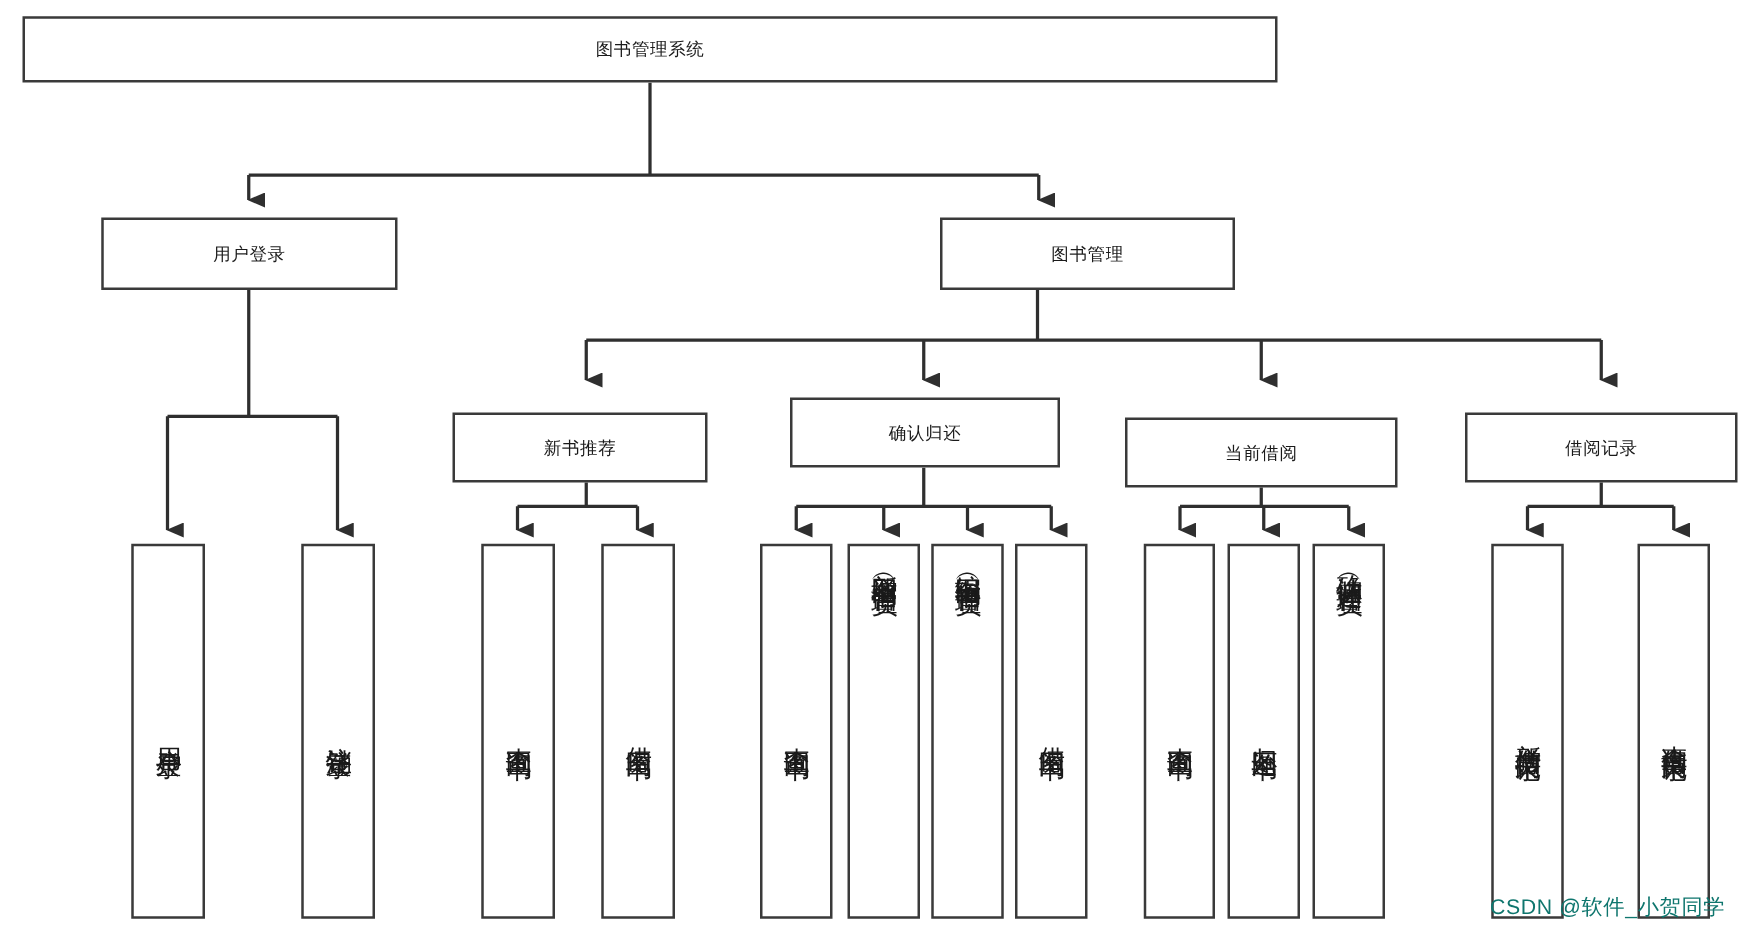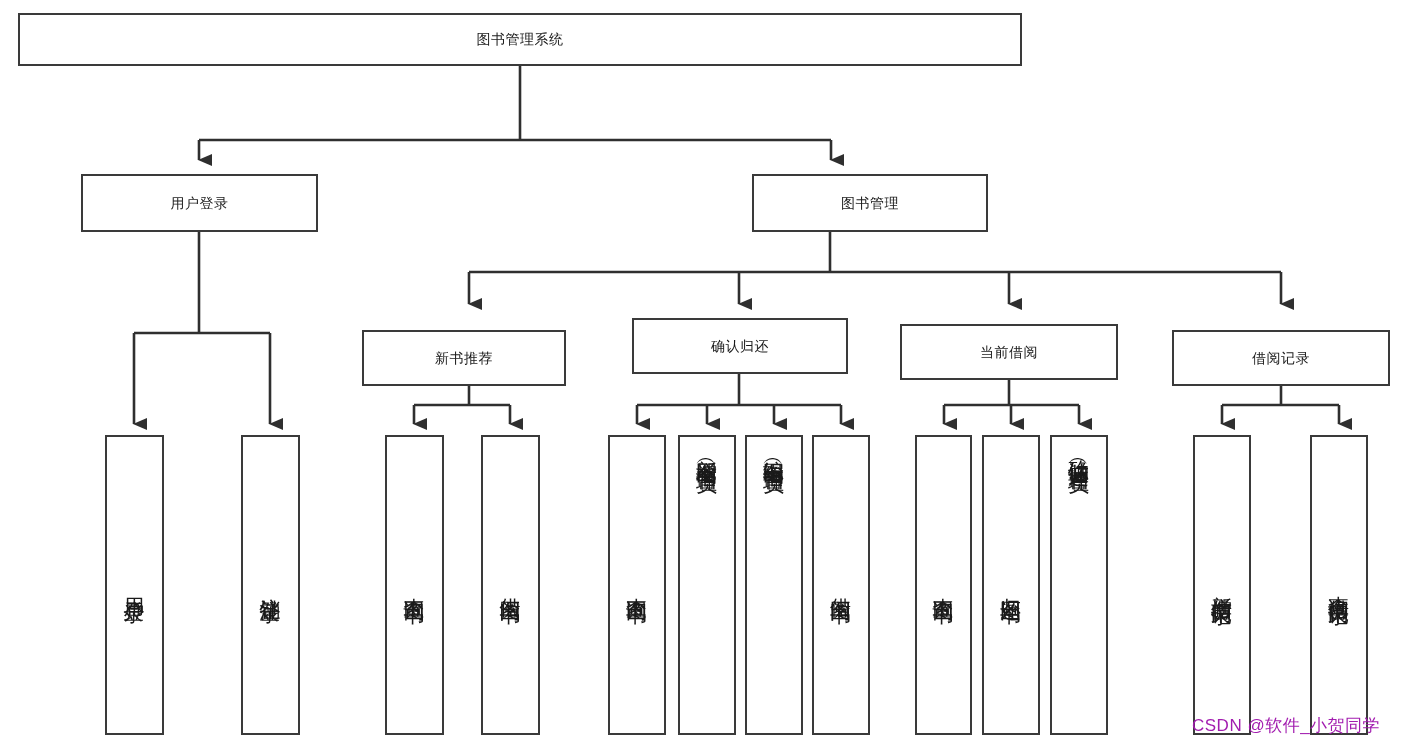--- a/index.html
+++ b/index.html
@@ -60,21 +60,21 @@
     margin: 0 auto;
   }
   
   .node.vert.centered {
     align-items: center;
     padding-top: 0;
   }
   .watermark {
     position: absolute;
     font-size: 17px;
-    color: #a21caf;
+    color: #0f766e;
     white-space: nowrap;
     letter-spacing: 0.5px;
     user-select: none;
   }
 </style>
 </head>
 <body>
 
 <div id="canvas">
 
@@ -138,21 +138,21 @@
   <div class="node horiz" style="left:712px; top:174px; width:236px; height:58px;margin-left:40px;">
     <span class="node-label">图书管理</span>
   </div>
 
   <div class="node horiz" style="left:362px; top:330px; width:204px; height:56px;">
     <span class="node-label">新书推荐</span>
   </div>
   <div class="node horiz" style="left:632px; top:318px; width:216px; height:56px;">
     <span class="node-label">确认归还</span>
   </div>
-  <div class="node horiz" style="left:900px; top:324px; width:218px; height:56px;">
+  <div class="node horiz" style="left:900px; top:334px; width:218px; height:56px;">
     <span class="node-label">当前借阅</span>
   </div>
   <div class="node horiz" style="left:1172px; top:330px; width:218px; height:56px;">
     <span class="node-label">借阅记录</span>
   </div>
 
   <div class="node vert centered" style="left:105px; top:435px; width:59px; height:300px;">
     <span class="node-label">用户登录</span>
   </div>
   <div class="node vert centered" style="left:241px; top:435px; width:59px; height:300px;">

